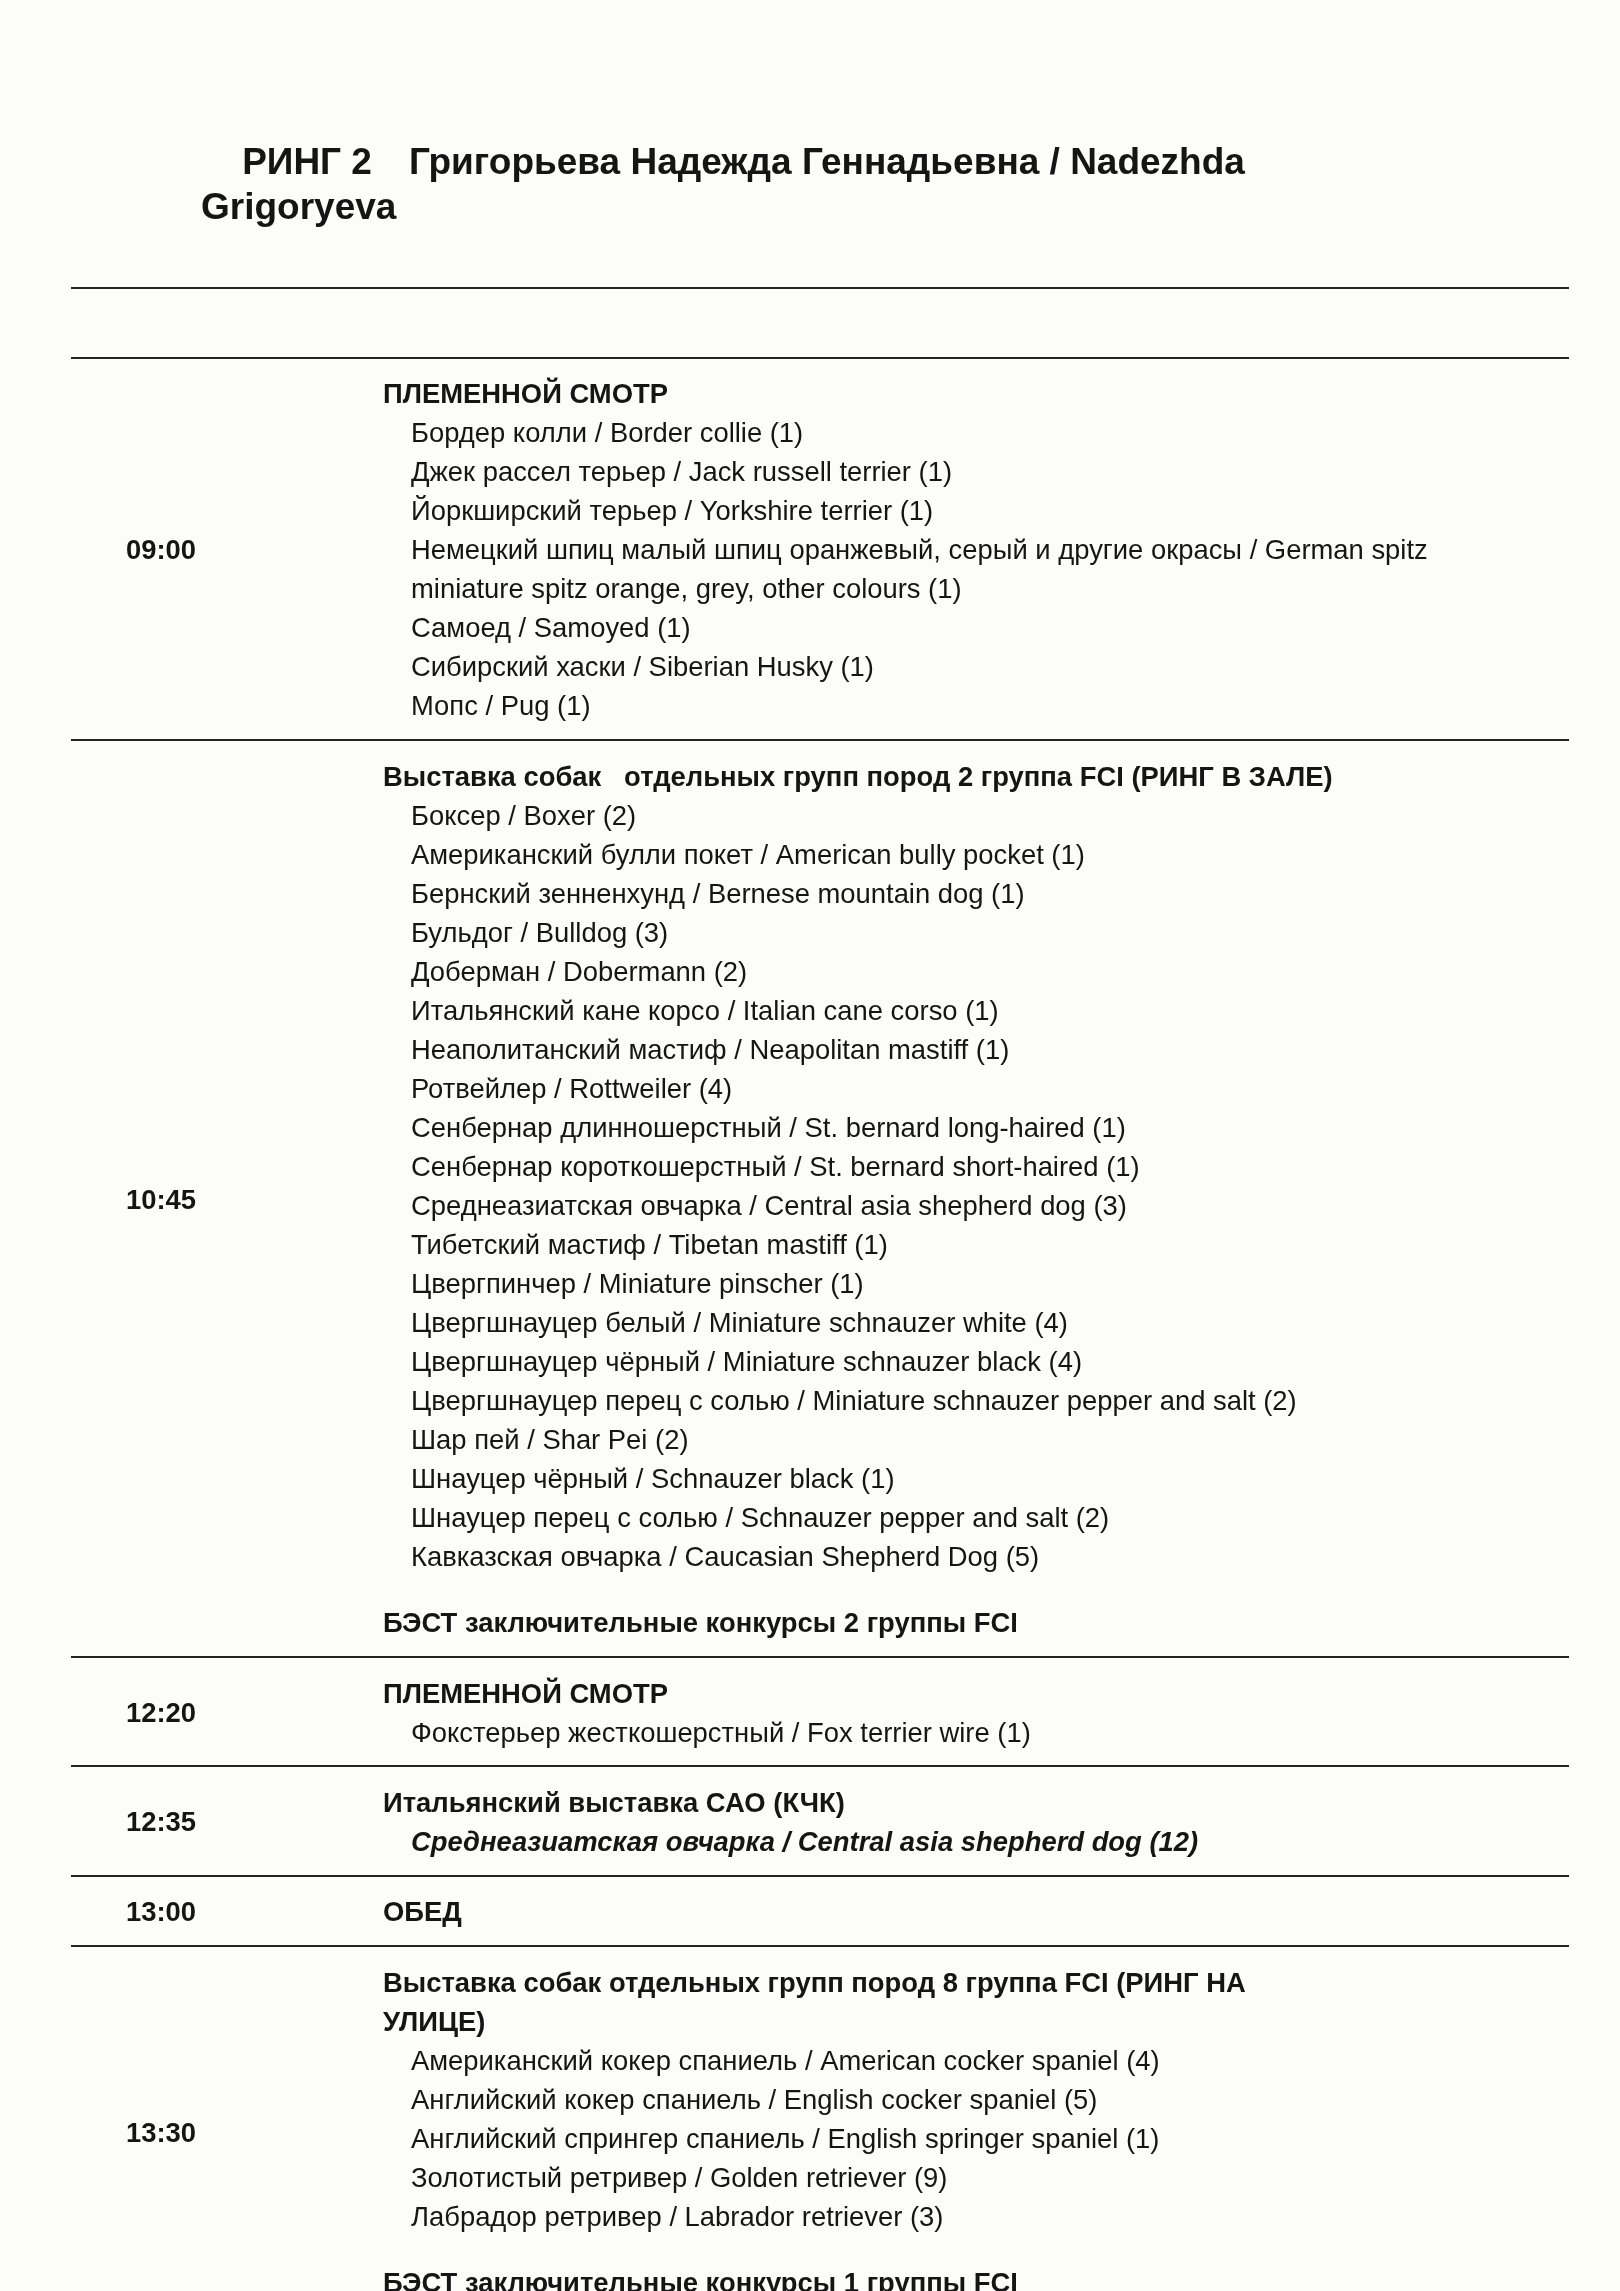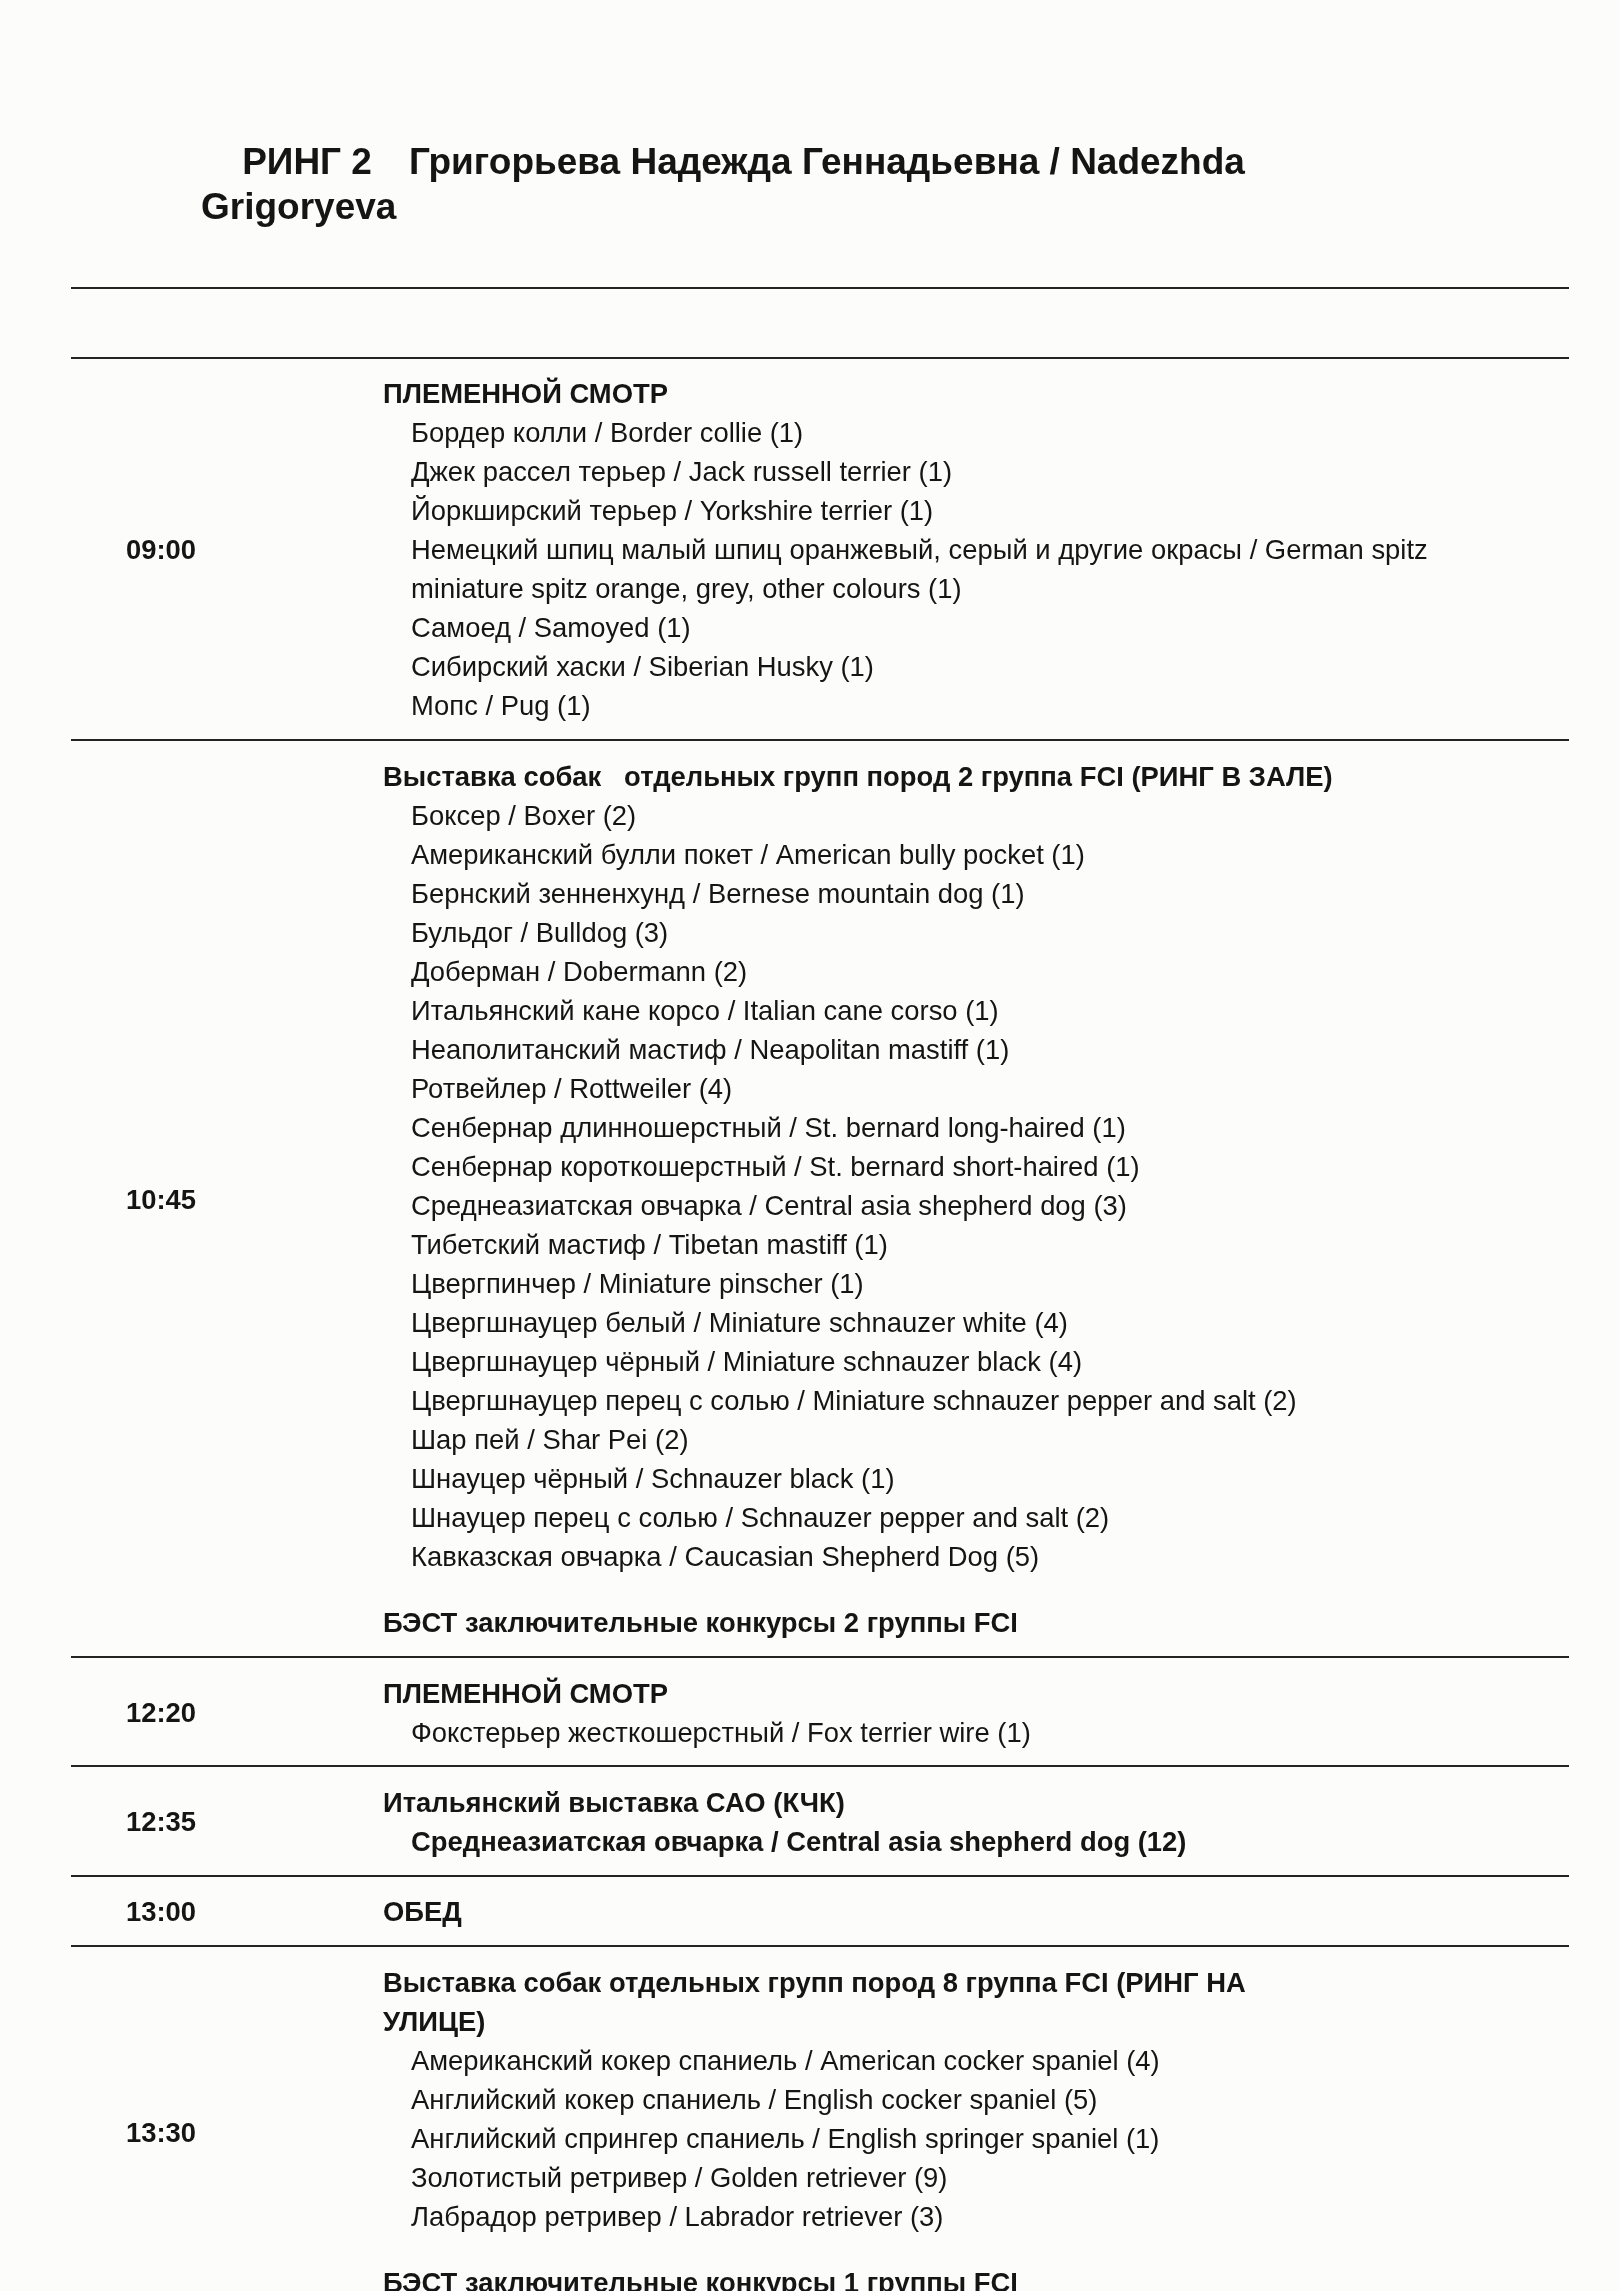--- a/index.html
+++ b/index.html
@@ -73,20 +73,21 @@
   .section-title {
     font-weight: bold;
     white-space: pre-wrap;
   }
   .breed-item {
     white-space: pre-wrap;
     margin-left: 28px;
   }
   .breed-item.bold {
     font-weight: bold;
+    font-style: italic;
   }
   .section-footer {
     font-weight: bold;
     margin-top: 27.4px;
     white-space: pre-wrap;
   }
 </style>
 </head>
 <body>
 

